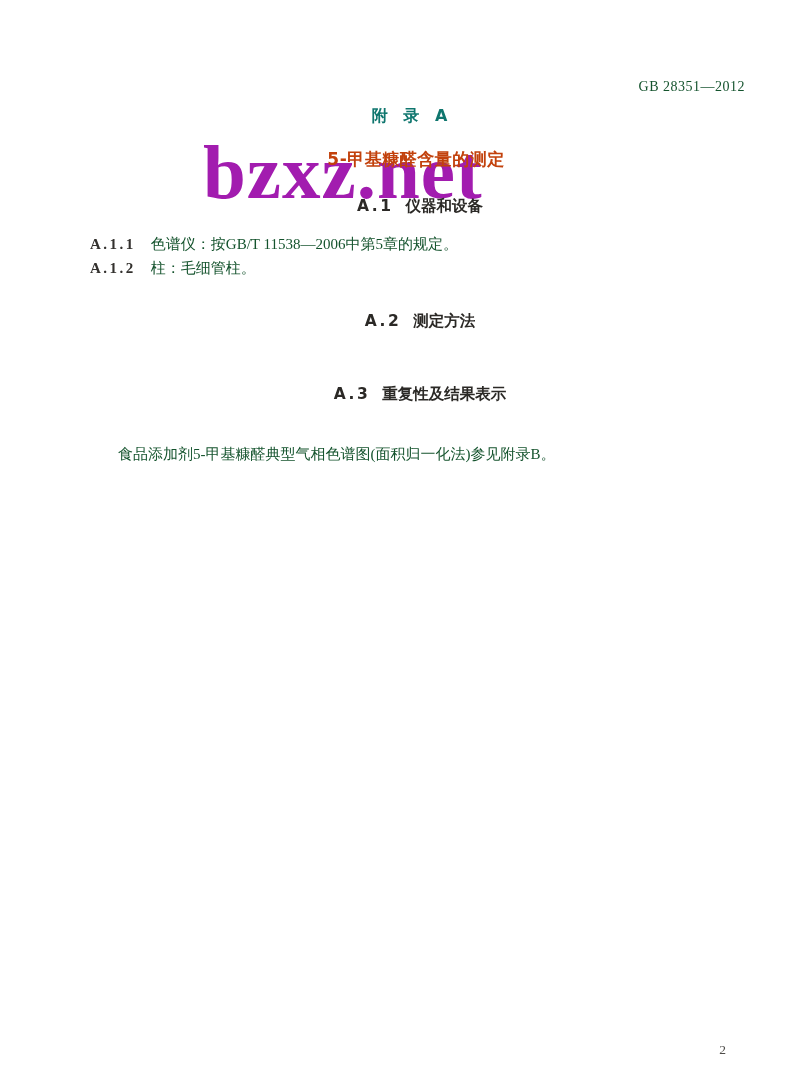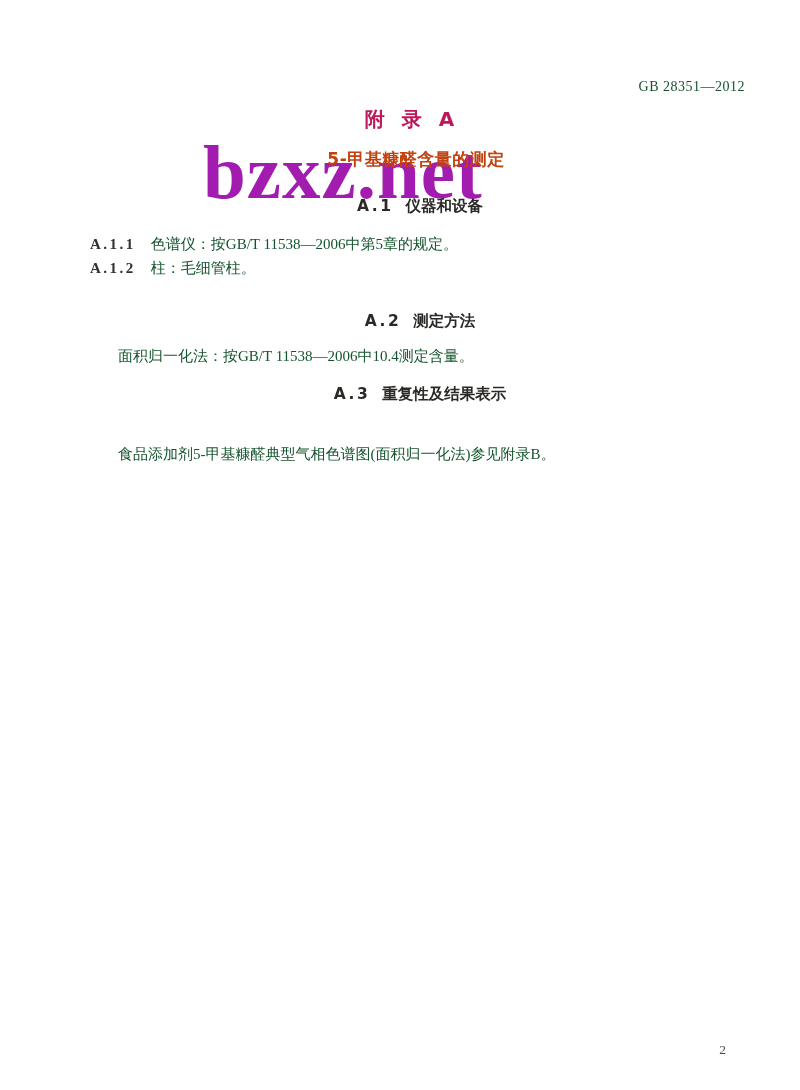--- a/index.html
+++ b/index.html
@@ -47,23 +47,23 @@
     text-align: center;
     z-index: 2;
   }
   .appendix-title {
     position: absolute;
     top: 106px;
     left: 0;
     right: 8px;
     font-family: "DejaVu Sans", "Liberation Sans", sans-serif;
     font-weight: bold;
-    font-size: 20px;
+    font-size: 16px;
     letter-spacing: 5px;
-    color: #be185d;
+    color: #0f766e;
   }
   .appendix-subtitle {
     position: absolute;
     top: 148px;
     left: 0;
     right: 0;
     font-family: "DejaVu Sans", "Liberation Sans", sans-serif;
     font-weight: bold;
     font-size: 17px;
     letter-spacing: 0.5px;
@@ -138,23 +138,20 @@
 
     <div class="line" style="top:260px">
       <span class="clause-num">A.1.2</span><span class="clause-text">柱：毛细管柱。</span>
     </div>
 
 
     <div class="line section-heading" style="top:313px">
       <span class="sec-num">A.2</span><span class="sec-title">测定方法</span>
     </div>
 
-    <div class="line para" style="top:348px">
-      <span class="para-text">面积归一化法：按GB/T 11538—2006中10.4测定含量。</span>
-    </div>
 
     <div class="line section-heading" style="top:386px">
       <span class="sec-num">A.3</span><span class="sec-title">重复性及结果表示</span>
     </div>
 
 
     <div class="line para" style="top:446px">
       <span class="para-text">食品添加剂5-甲基糠醛典型气相色谱图(面积归一化法)参见附录B。</span>
     </div>
 

